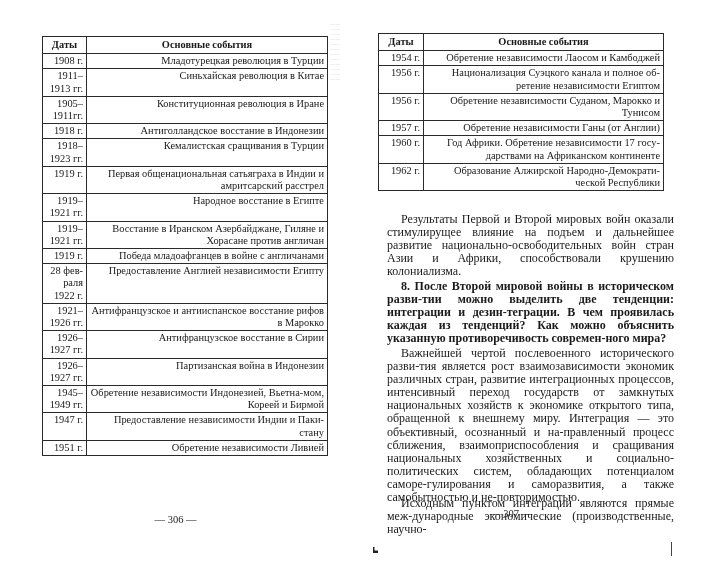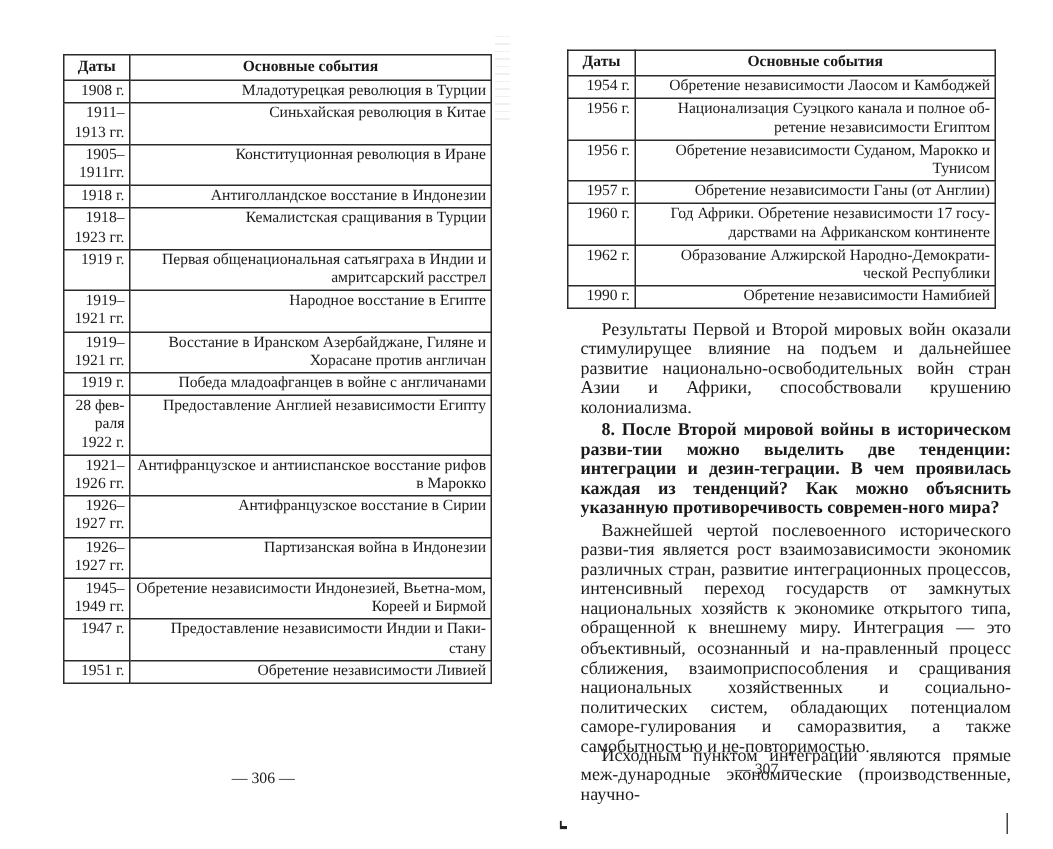--- a/index.html
+++ b/index.html
@@ -238,24 +238,20 @@
           <td>Обретение независимости Ганы (от Англии)</td>
         </tr>
         <tr>
           <td class="date">1960 г.</td>
           <td>Год Африки. Обретение независимости 17 госу-дарствами на Африканском континенте</td>
         </tr>
         <tr>
           <td class="date">1962 г.</td>
           <td>Образование Алжирской Народно-Демократи-ческой Республики</td>
         </tr>
-        <tr>
-          <td class="date">1990 г.</td>
-          <td>Обретение независимости Намибией</td>
-        </tr>
       </tbody>
   </table>
 
   <p id="para-results" class="text-block"><span class="indent"></span><span>Результаты Первой и Второй мировых войн оказали стимулирущее влияние на подъем и дальнейшее развитие национально-освободительных войн стран Азии и Африки, способствовали крушению колониализма.</span></p>
 
   <p id="question" class="text-block"><span class="indent"></span><span>8. После Второй мировой войны в историческом разви-тии можно выделить две тенденции: интеграции и дезин-теграции. В чем проявилась каждая из тенденций? Как можно объяснить указанную противоречивость современ-ного мира?</span></p>
 
   <p id="para-integration" class="text-block"><span class="indent"></span><span>Важнейшей чертой послевоенного исторического разви-тия является рост взаимозависимости экономик различных стран, развитие интеграционных процессов, интенсивный переход государств от замкнутых национальных хозяйств к экономике открытого типа, обращенной к внешнему миру. Интеграция — это объективный, осознанный и на-правленный процесс сближения, взаимоприспособления и сращивания национальных хозяйственных и социально-политических систем, обладающих потенциалом саморе-гулирования и саморазвития, а также самобытностью и не-повторимостью.</span></p>
 
   <p id="para-starting" class="text-block"><span class="indent"></span><span>Исходным пунктом интеграции являются прямые меж-дународные экономические (производственные, научно-</span></p>

